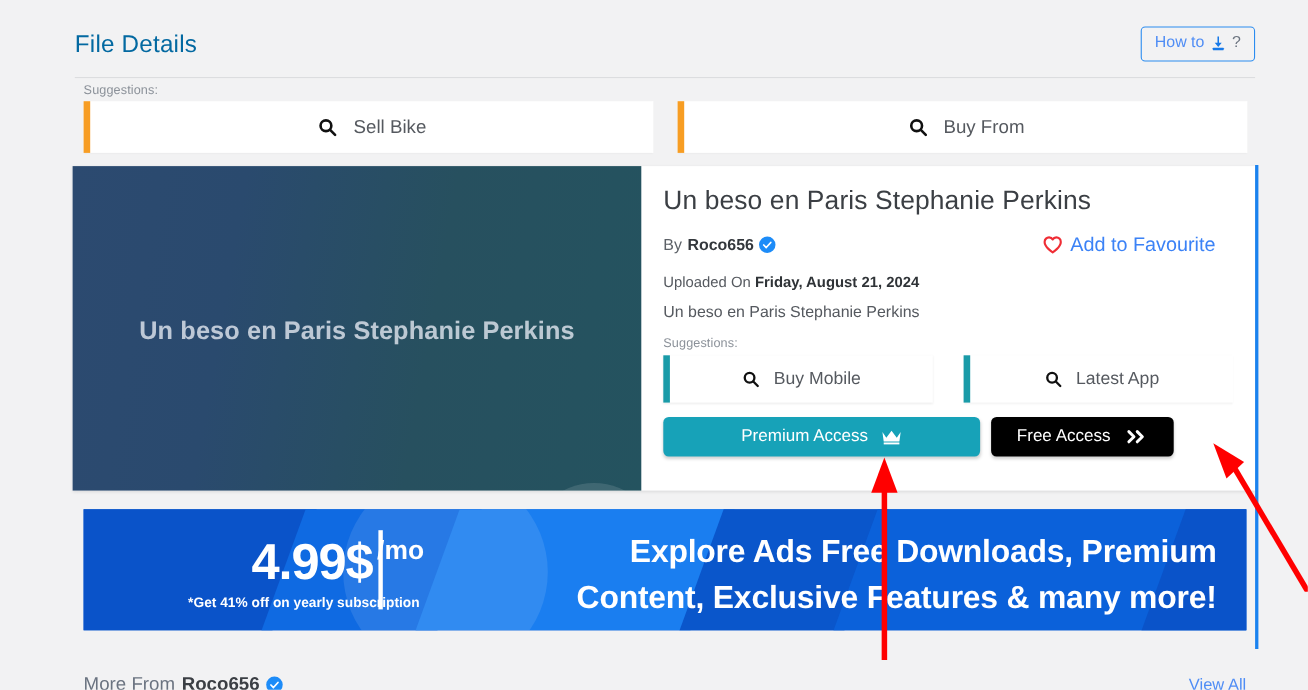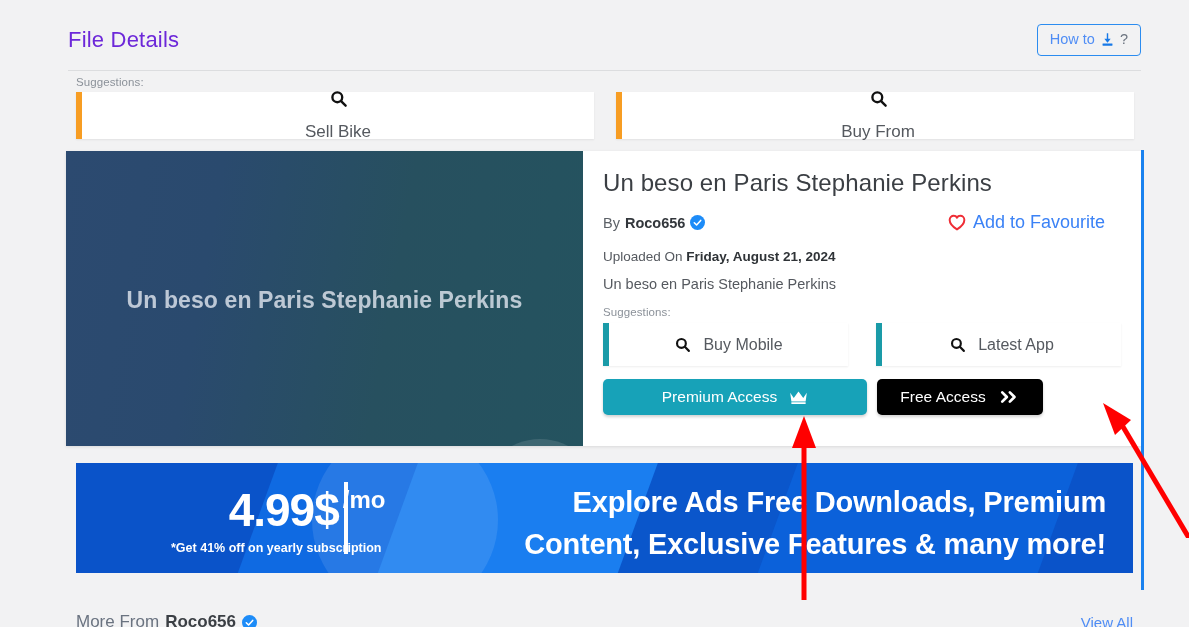--- a/index.html
+++ b/index.html
@@ -10,21 +10,21 @@
     overflow: hidden;
   }
   .page { position: relative; width: 1189px; height: 627px; background: #f2f2f3; }
 
   
   .header-row {
     position: absolute; left: 68px; top: 18px; width: 1073px; height: 44px;
     display: flex; align-items: center; justify-content: space-between;
   }
   .page-title {
-    font-size: 22px; color: #6d28d9; font-weight: 400; letter-spacing: .2px;
+    font-size: 22px; color: #0369a1; font-weight: 400; letter-spacing: .2px;
   }
   .howto-btn {
     border: 1px solid #2b8cf0; border-radius: 4px;
     background: #f2f2f3; color: #4f8df5;
     font-size: 14.5px; padding: 6px 12px 7px 12px;
     display: inline-flex; align-items: center; gap: 4px; cursor: pointer;
     line-height: 1;
   }
   .howto-btn .dl-icon { display: inline-flex; color: #1779e8; }
   .howto-btn .qmark { color: #6d7580; }
@@ -43,21 +43,21 @@
   
   .sugg-row-top { position: absolute; left: 76px; top: 92px; width: 1065px; height: 47px; display: flex; gap: 22px; }
   .sugg-bar {
     background: #ffffff; border-left: 6px solid #f79d23;
     display: flex; align-items: center; justify-content: center;
     gap: 14px; cursor: pointer;
     box-shadow: 0 1px 2px rgba(0,0,0,.07);
   }
   .sugg-bar .s-text { font-size: 17px; color: #55595f; }
   .sugg-bar .s-icon { color: #111; display: inline-flex; }
-  .sugg-row-top .sugg-bar { width: 518px; height: 47px; flex-direction: column; }
+  .sugg-row-top .sugg-bar { width: 518px; height: 47px; }
 
   
   .card {
     position: absolute; left: 66px; top: 151px; width: 1075px; height: 295px;
     background: #fff; display: flex; box-shadow: 0 1px 3px rgba(0,0,0,.10);
   }
   .thumb {
     width: 538px; height: 295px; position: relative; overflow: hidden;
     background: linear-gradient(100deg, #2c4a70 0%, #2a4a6e 28%, #27505f 62%, #24535f 100%);
   }
@@ -87,21 +87,21 @@
   .sugg-row-inner .sugg-bar { border-left: 6px solid #1a9ba8; width: 245px; height: 43px; gap: 12px; }
   .sugg-row-inner .sugg-bar .s-text { font-size: 16px; color: #55595f; }
 
   .actions { margin-top: 13px; display: flex; gap: 10px; }
   .btn {
     border: none; border-radius: 5px; color: #fff; cursor: pointer;
     display: inline-flex; align-items: center; justify-content: center; gap: 12px;
     font-size: 15.5px; font-family: "Liberation Sans", sans-serif;
     box-shadow: 0 2px 3px rgba(0,0,0,.18);
   }
-  .btn-premium { background: #17a2b8; width: 264px; height: 36px; }
+  .btn-premium { background: #17a2b8; width: 288px; height: 36px; }
   .btn-free { background: #000000; width: 166px; height: 36px; }
   .btn .crown, .btn .chev { display: inline-flex; }
 
   
   .banner {
     position: absolute; left: 76px; top: 463px; width: 1057px; height: 110px;
     overflow: hidden; background: #0a5fd4;
   }
   .banner .stripe { position: absolute; top: -40px; height: 200px; transform: skewX(-20deg); }
   .banner .s1 { left: -60px; width: 250px; background: #0a53c9; }

